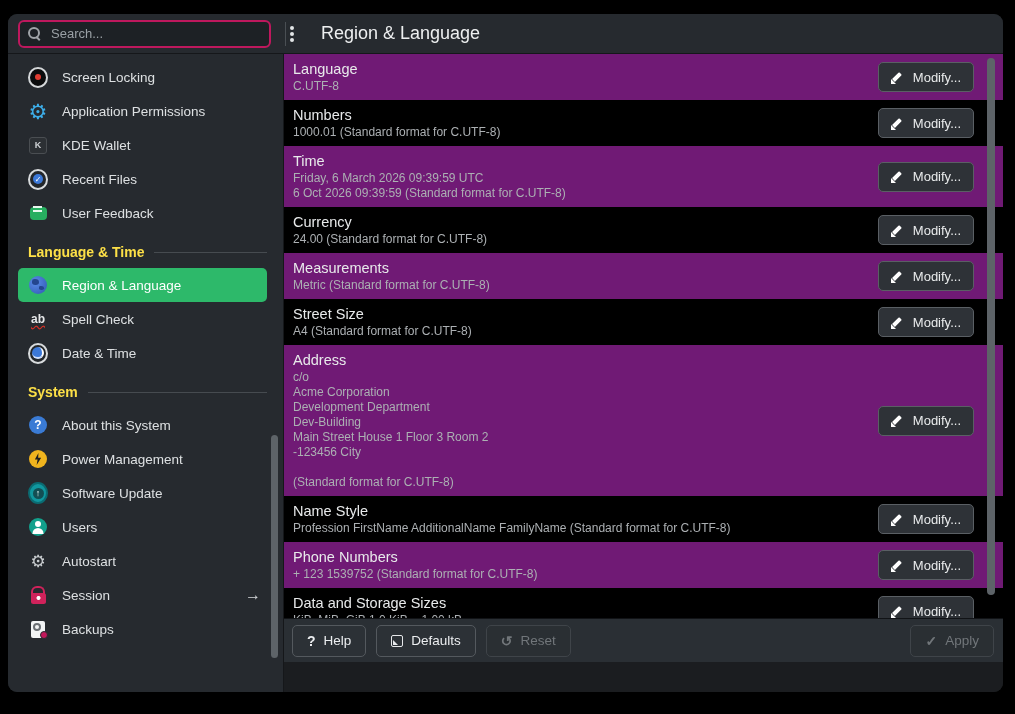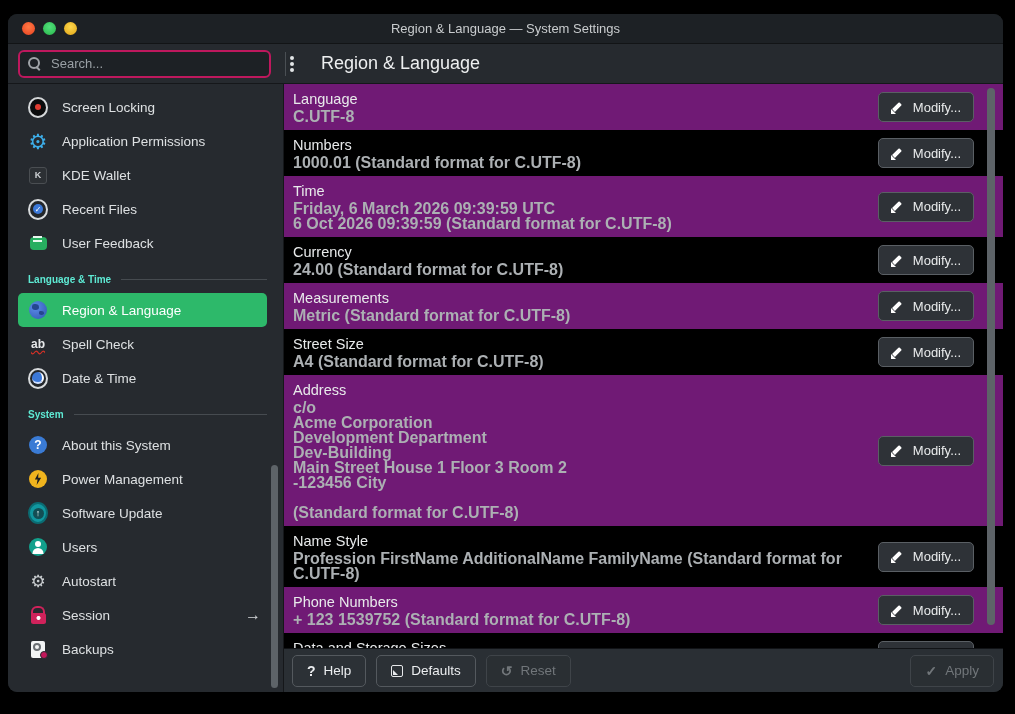--- a/index.html
+++ b/index.html
@@ -37,22 +37,22 @@
   
   .body{flex:1;display:flex;position:relative;min-height:0;}
   .col-div{position:absolute;left:275px;top:0;bottom:0;width:1px;background:#15171a;z-index:5;}
   
   .sidebar{width:275px;flex:0 0 275px;background:#262a2f;position:relative;padding-top:6px;overflow:hidden;}
   .side-item{display:flex;align-items:center;height:34px;padding-left:20px;color:#dde0e2;font-size:13.5px;
     cursor:default;position:relative;}
   .side-item.selected{background:#2db96a;border-radius:5px;margin:0 16px 0 10px;padding-left:10px;color:#fff;}
   .side-label{margin-left:14px;}
   .arrow-glyph{margin-left:auto;margin-right:22px;color:#d4d7d9;font-size:16px;}
-  .section-header{display:flex;align-items:center;margin:14px 16px 8px 20px;color:#5eead4;
-    font-size:10px;font-weight:bold;}
+  .section-header{display:flex;align-items:center;margin:14px 16px 8px 20px;color:#fde047;
+    font-size:14px;font-weight:bold;}
   .section-header .rule{flex:1;height:1px;background:#46holds;background:#464b50;margin-left:10px;}
   
   .si{width:20px;height:20px;position:relative;flex:0 0 20px;display:flex;align-items:center;justify-content:center;}
   .screen-locking-icon::before{content:"";width:17px;height:17px;border-radius:50%;background:#0b0c0d;
     border:2px solid #d4d7d9;}
   .screen-locking-icon::after{content:"";position:absolute;width:6px;height:6px;border-radius:50%;background:#e03c31;}
   .permissions-gear-icon::after{content:"⚙";color:#3daee9;font-size:21px;line-height:1;}
   .wallet-icon::before{content:"";width:16px;height:15px;background:#2c3034;border:1px solid #4a4e52;border-radius:3px;}
   .wallet-icon::after{content:"K";position:absolute;color:#cfd3d6;font-size:9px;font-weight:bold;}
   .recent-files-icon::before{content:"";width:17px;height:17px;border-radius:50%;background:#23272b;border:2px solid #d8dbdd;}
@@ -97,21 +97,21 @@
   
   .side-scroll{position:absolute;right:5px;top:381px;width:7px;height:223px;border-radius:4px;background:#5d6368;}
   
   .content{flex:1;display:flex;flex-direction:column;background:#1b1d20;min-width:0;}
   .settings-list{height:564px;overflow:hidden;position:relative;}
   .srow{display:flex;align-items:center;padding:6px 29px 6px 10px;}
   .srow.light{background:#701a75;}
   .srow.dark{background:#000000;}
   .srow-text{flex:1;min-width:0;}
   .srow-title{color:#e8eaeb;font-size:14.5px;line-height:19px;}
-  .srow-sub{color:#acb0b3;font-size:16px;line-height:15px;font-weight:bold;}
+  .srow-sub{color:#acb0b3;font-size:12px;line-height:15px;}
   .modify-btn{display:flex;align-items:center;gap:9px;height:30px;padding:0 12px;background:#2e3237;
     border:1px solid #5a5f64;border-radius:5px;color:#e9ebec;font-size:13px;cursor:default;
     font-family:"Liberation Sans", sans-serif;flex:0 0 auto;}
   .pencil-icon{width:13px;height:13px;position:relative;}
   .pencil-icon::before{content:"";position:absolute;left:4px;top:1px;width:4px;height:10px;background:#fff;
     border-radius:1px 1px 0 0;transform:rotate(45deg);}
   .pencil-icon::after{content:"";position:absolute;left:0;bottom:0;width:0;height:0;
     border-bottom:5px solid #fff;border-right:5px solid transparent;transform:rotate(0deg);}
   .content-scroll{position:absolute;right:8px;top:4px;width:8px;height:537px;border-radius:4px;background:#5d6368;}
   
@@ -126,28 +126,20 @@
   .apply{margin-left:auto;}
   .defaults-icon{width:12px;height:12px;border:1.5px solid #e6e8ea;border-radius:2px;position:relative;}
   .defaults-icon::after{content:"";position:absolute;left:1px;bottom:1px;width:0;height:0;
     border-left:5px solid #e6e8ea;border-top:5px solid transparent;}
 </style>
 </head>
 <body>
 
 <div class="window">
 
-  <div class="titlebar">
-    <div class="tl-group">
-      <button class="tl red"></button>
-      <button class="tl green"></button>
-      <button class="tl yellow"></button>
-    </div>
-    <div class="win-title">Region &amp; Language — System Settings</div>
-  </div>
 
   <div class="toolbar">
     <div class="search-wrap">
       <span class="mag"></span>
       <input class="search-input" type="text" placeholder="Search..." style="">
     </div>
     <button class="kebab-btn">
       <span class="kebab"></span>
     </button>
     <div class="tb-sep"></div>

